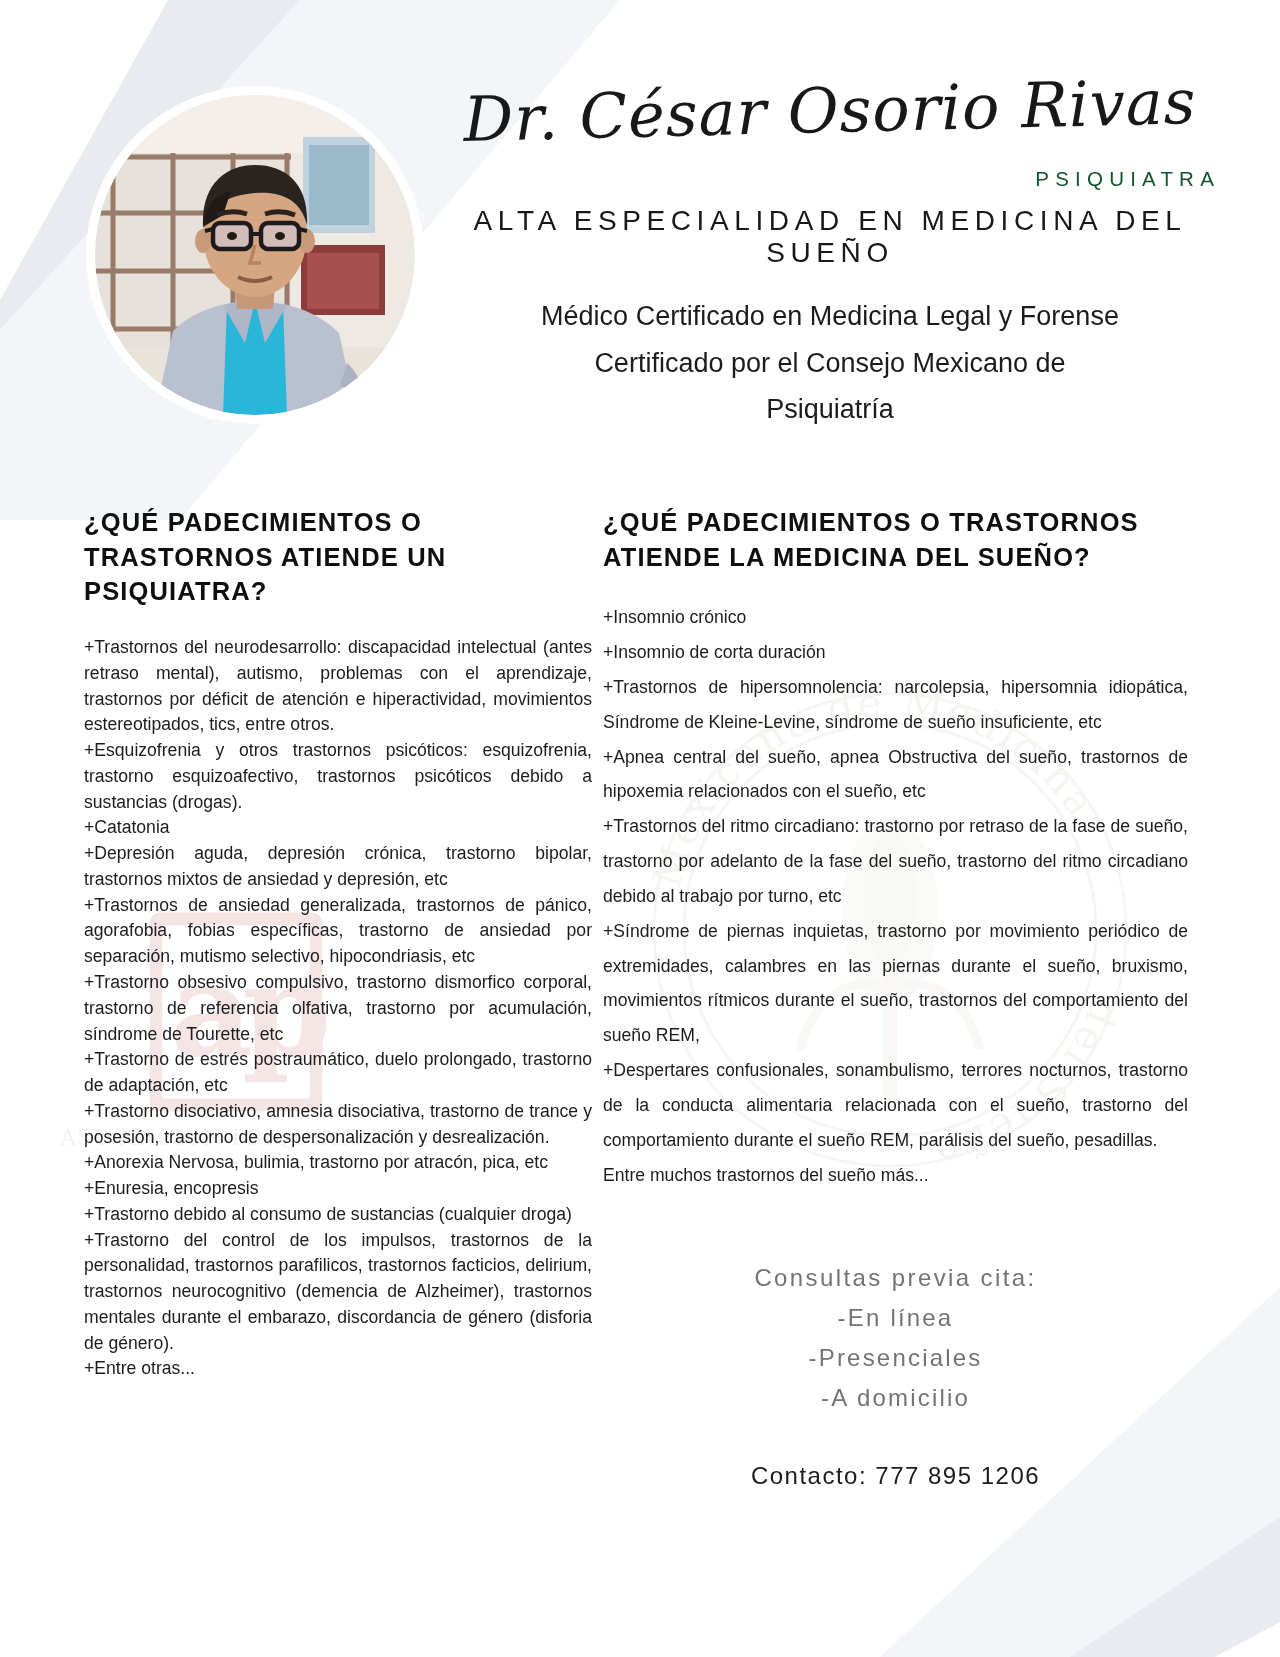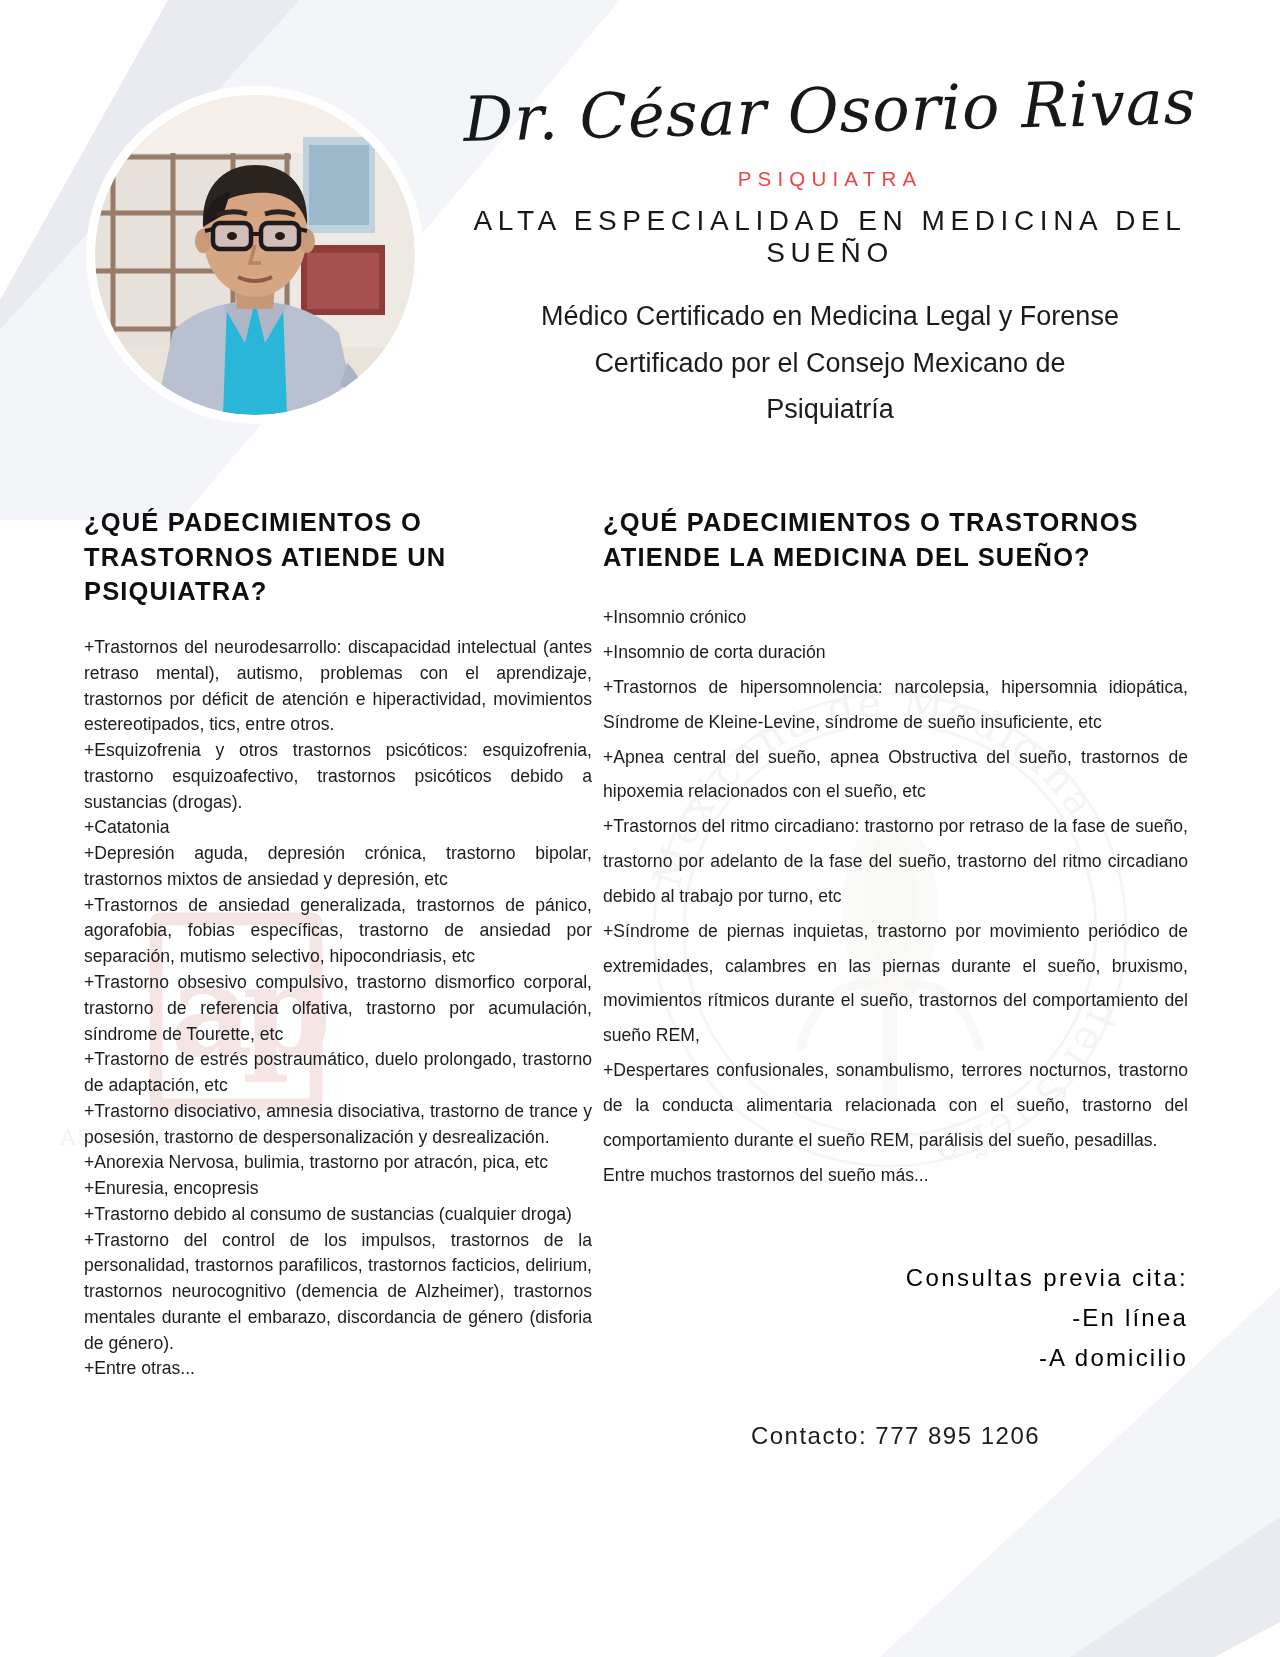--- a/index.html
+++ b/index.html
@@ -92,22 +92,23 @@
     color: #17181a;
     letter-spacing: 1px;
     white-space: nowrap;
     transform: rotate(-1.4deg);
     transform-origin: center center;
   }
   .specialty {
     margin-top: 24px;
     font-size: 20.5px;
     letter-spacing: 6.2px;
-    color: #ef4444;
+    color: #14532d;
     font-weight: 400;
+    text-align: right;
   }
   .subspecialty {
     margin-top: 14px;
     font-size: 28px;
     letter-spacing: 5.6px;
     color: #17181a;
     font-weight: 400;
   }
   .cred {
     margin-top: 24px;
@@ -157,22 +158,22 @@
     line-height: 1.98;
     color: #1b1c1e;
     text-align: justify;
     text-justify: inter-word;
   }
   .body-right p { margin: 0; }
 
   
   .consult {
     margin-top: 72px;
-    text-align: right;
-    color: #000000;
+    text-align: center;
+    color: #737373;
   }
   .consult-head {
     font-size: 24px;
     letter-spacing: 2.4px;
     margin-bottom: 12px;
   }
   .consult-item {
     font-size: 24px;
     letter-spacing: 2.2px;
     margin-bottom: 12px;
@@ -361,20 +362,21 @@
         <p>+Apnea central del sueño, apnea Obstructiva del sueño, trastornos de hipoxemia relacionados con el sueño, etc</p>
         <p>+Trastornos del ritmo circadiano: trastorno por retraso de la fase de sueño, trastorno por adelanto de la fase del sueño, trastorno del ritmo circadiano debido al trabajo por turno, etc</p>
         <p>+Síndrome de piernas inquietas, trastorno por movimiento periódico de extremidades, calambres en las piernas durante el sueño, bruxismo, movimientos rítmicos durante el sueño, trastornos del comportamiento del sueño REM,</p>
         <p>+Despertares confusionales, sonambulismo, terrores nocturnos, trastorno de la conducta alimentaria relacionada con el sueño, trastorno del comportamiento durante el sueño REM, parálisis del sueño, pesadillas.</p>
         <p>Entre muchos trastornos del sueño más...</p>
       </div>
 
       <div class="consult">
         <div class="consult-head">Consultas previa cita:</div>
         <div class="consult-item">-En línea</div>
+        <div class="consult-item">-Presenciales</div>
         <div class="consult-item">-A domicilio</div>
       </div>
 
       <div class="contact">Contacto: 777 895 1206</div>
     </div>
 
   </div>
 </div>
 
 </body></html>

